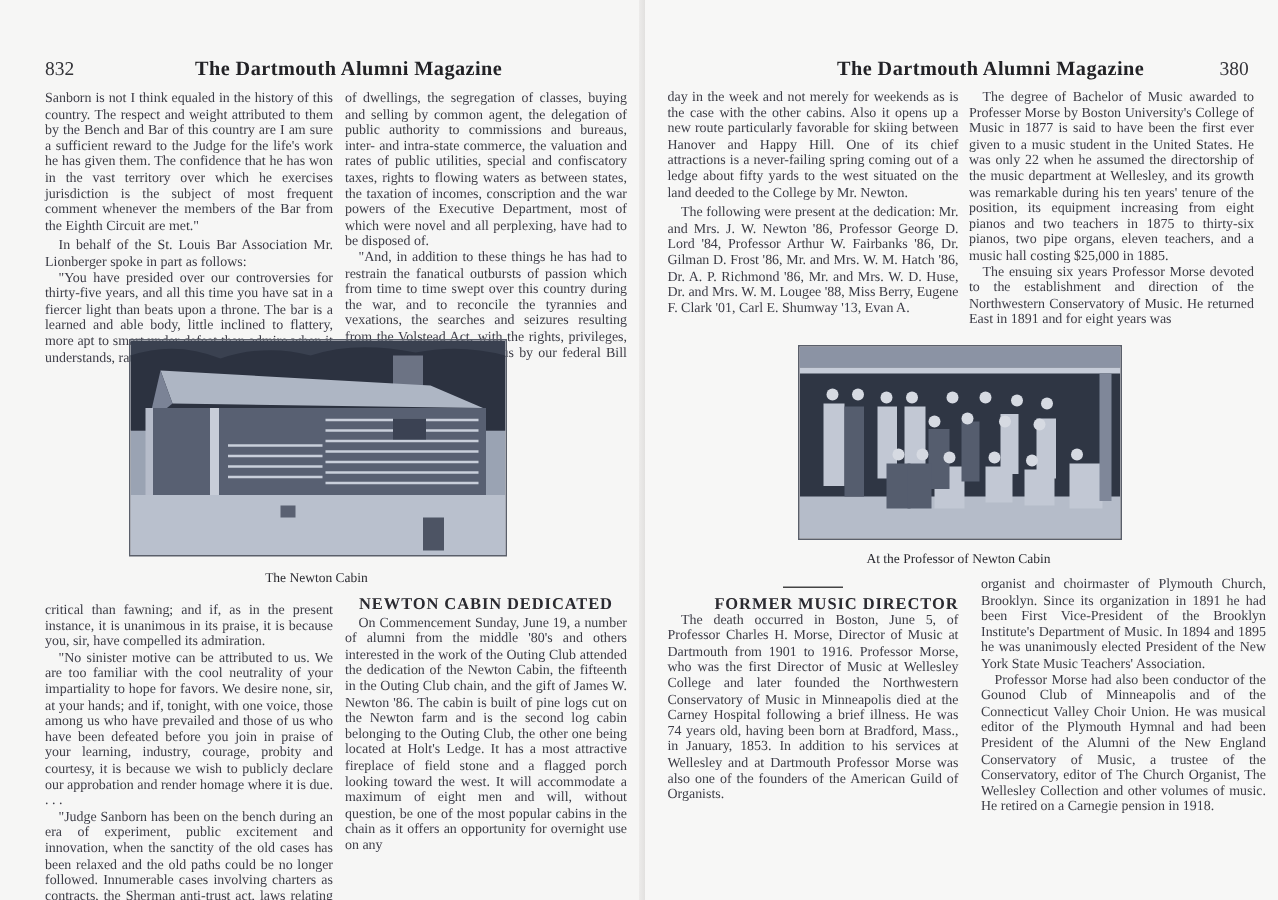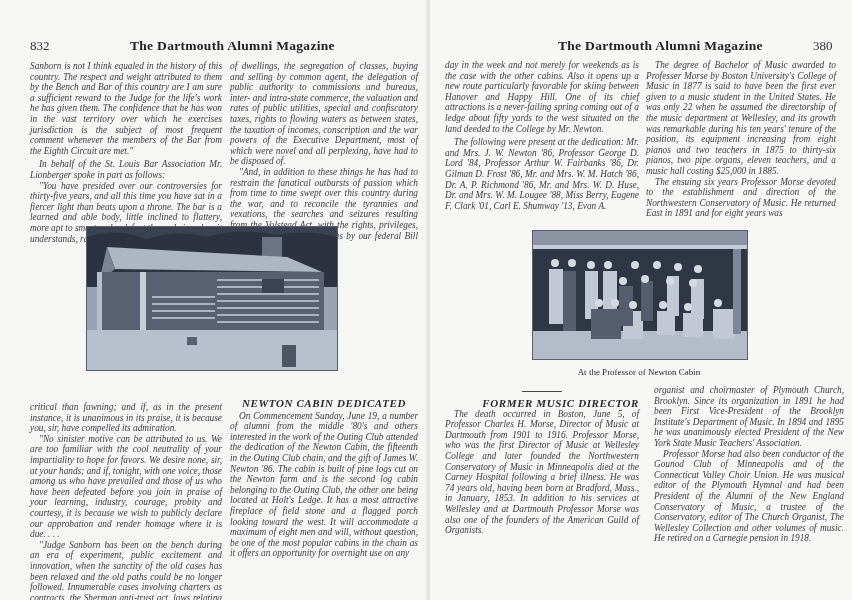--- a/index.html
+++ b/index.html
@@ -11,21 +11,21 @@
     position:relative;
   }
   .spread { position:absolute; left:0; top:0; width:700px; height:600px; }
   .page { position:absolute; top:0; height:600px; }
   .page.left { left:0; width:430px; background:#f6f6f5; }
   .page.right { left:430px; width:422px; background:#f7f7f6; }
   .gutter { position:absolute; left:426px; top:0; width:8px; height:600px;
     background:linear-gradient(90deg,#ecebea,#e2e1df,#ecebea); }
   .hdr { position:absolute; top:38px; font-weight:bold; font-size:13.5px; color:#222226; letter-spacing:0.3px; }
   .pnum { position:absolute; top:38px; font-size:13px; color:#333338; }
-  .col { position:absolute; font-size:9.3px; line-height:10.6px; text-align:justify; color:#3c3c46;font-style:italic; }
+  .col { position:absolute; font-size:9.3px; line-height:10.6px; text-align:justify; color:#3c3c46; }
   .col p { margin:0; text-indent:9px; }
   .col p.noind { text-indent:0; }
   .heading { font-weight:bold; font-size:11px; letter-spacing:0.6px; color:#2a2a30; margin:0; }
   .rule { width:40px; height:1px; background:#444; margin:6px auto 6px auto; }
   .photo { position:absolute; border:1px solid #5a5f6a; overflow:hidden; }
   .caption { position:absolute; font-size:9px; color:#2a2a30; text-align:center; }
 </style>
 </head>
 <body>
 
@@ -69,20 +69,21 @@
           <line x1="65" y1="91" x2="128" y2="91"></line>
         </g>
         <rect x="175" y="52" width="22" height="14" fill="#3b4253"></rect>
         <rect x="53" y="45" width="6" height="65" fill="#c8cdd8"></rect>
         <rect x="10" y="45" width="5" height="60" fill="#b6bcca"></rect>
         <rect x="0" y="103" width="250" height="40" fill="#b9c0cd"></rect>
         <rect x="195" y="118" width="14" height="22" fill="#4d5464"></rect>
         <rect x="100" y="110" width="10" height="8" fill="#5a6172"></rect>
       </svg>
     </div>
+    <div class="caption" style="left:86px; top:380px; width:250px;">The Newton Cabin</div>
 
     <div class="col" style="left:30px; top:402px; width:192px;">
       <p class="noind">critical than fawning; and if, as in the present instance, it is unanimous in its praise, it is because you, sir, have compelled its admiration.</p>
       <p>"No sinister motive can be attributed to us. We are too familiar with the cool neutrality of your impartiality to hope for favors. We desire none, sir, at your hands; and if, tonight, with one voice, those among us who have prevailed and those of us who have been defeated before you join in praise of your learning, industry, courage, probity and courtesy, it is because we wish to publicly declare our approbation and render homage where it is due. . . .</p>
       <p>"Judge Sanborn has been on the bench during an era of experiment, public excitement and innovation, when the sanctity of the old cases has been relaxed and the old paths could be no longer followed. Innumerable cases involving charters as contracts, the Sherman anti-trust act, laws relating to wages, hours of work, rent</p>
     </div>
 
     <div class="col" style="left:230px; top:398px; width:188px;">
       <div class="heading" style="text-align:center; margin-bottom:2px;">NEWTON CABIN DEDICATED</div>
       <p>On Commencement Sunday, June 19, a number of alumni from the middle '80's and others interested in the work of the Outing Club attended the dedication of the Newton Cabin, the fifteenth in the Outing Club chain, and the gift of James W. Newton '86. The cabin is built of pine logs cut on the Newton farm and is the second log cabin belonging to the Outing Club, the other one being located at Holt's Ledge. It has a most attractive fireplace of field stone and a flagged porch looking toward the west. It will accommodate a maximum of eight men and will, without question, be one of the most popular cabins in the chain as it offers an opportunity for overnight use on any</p>

